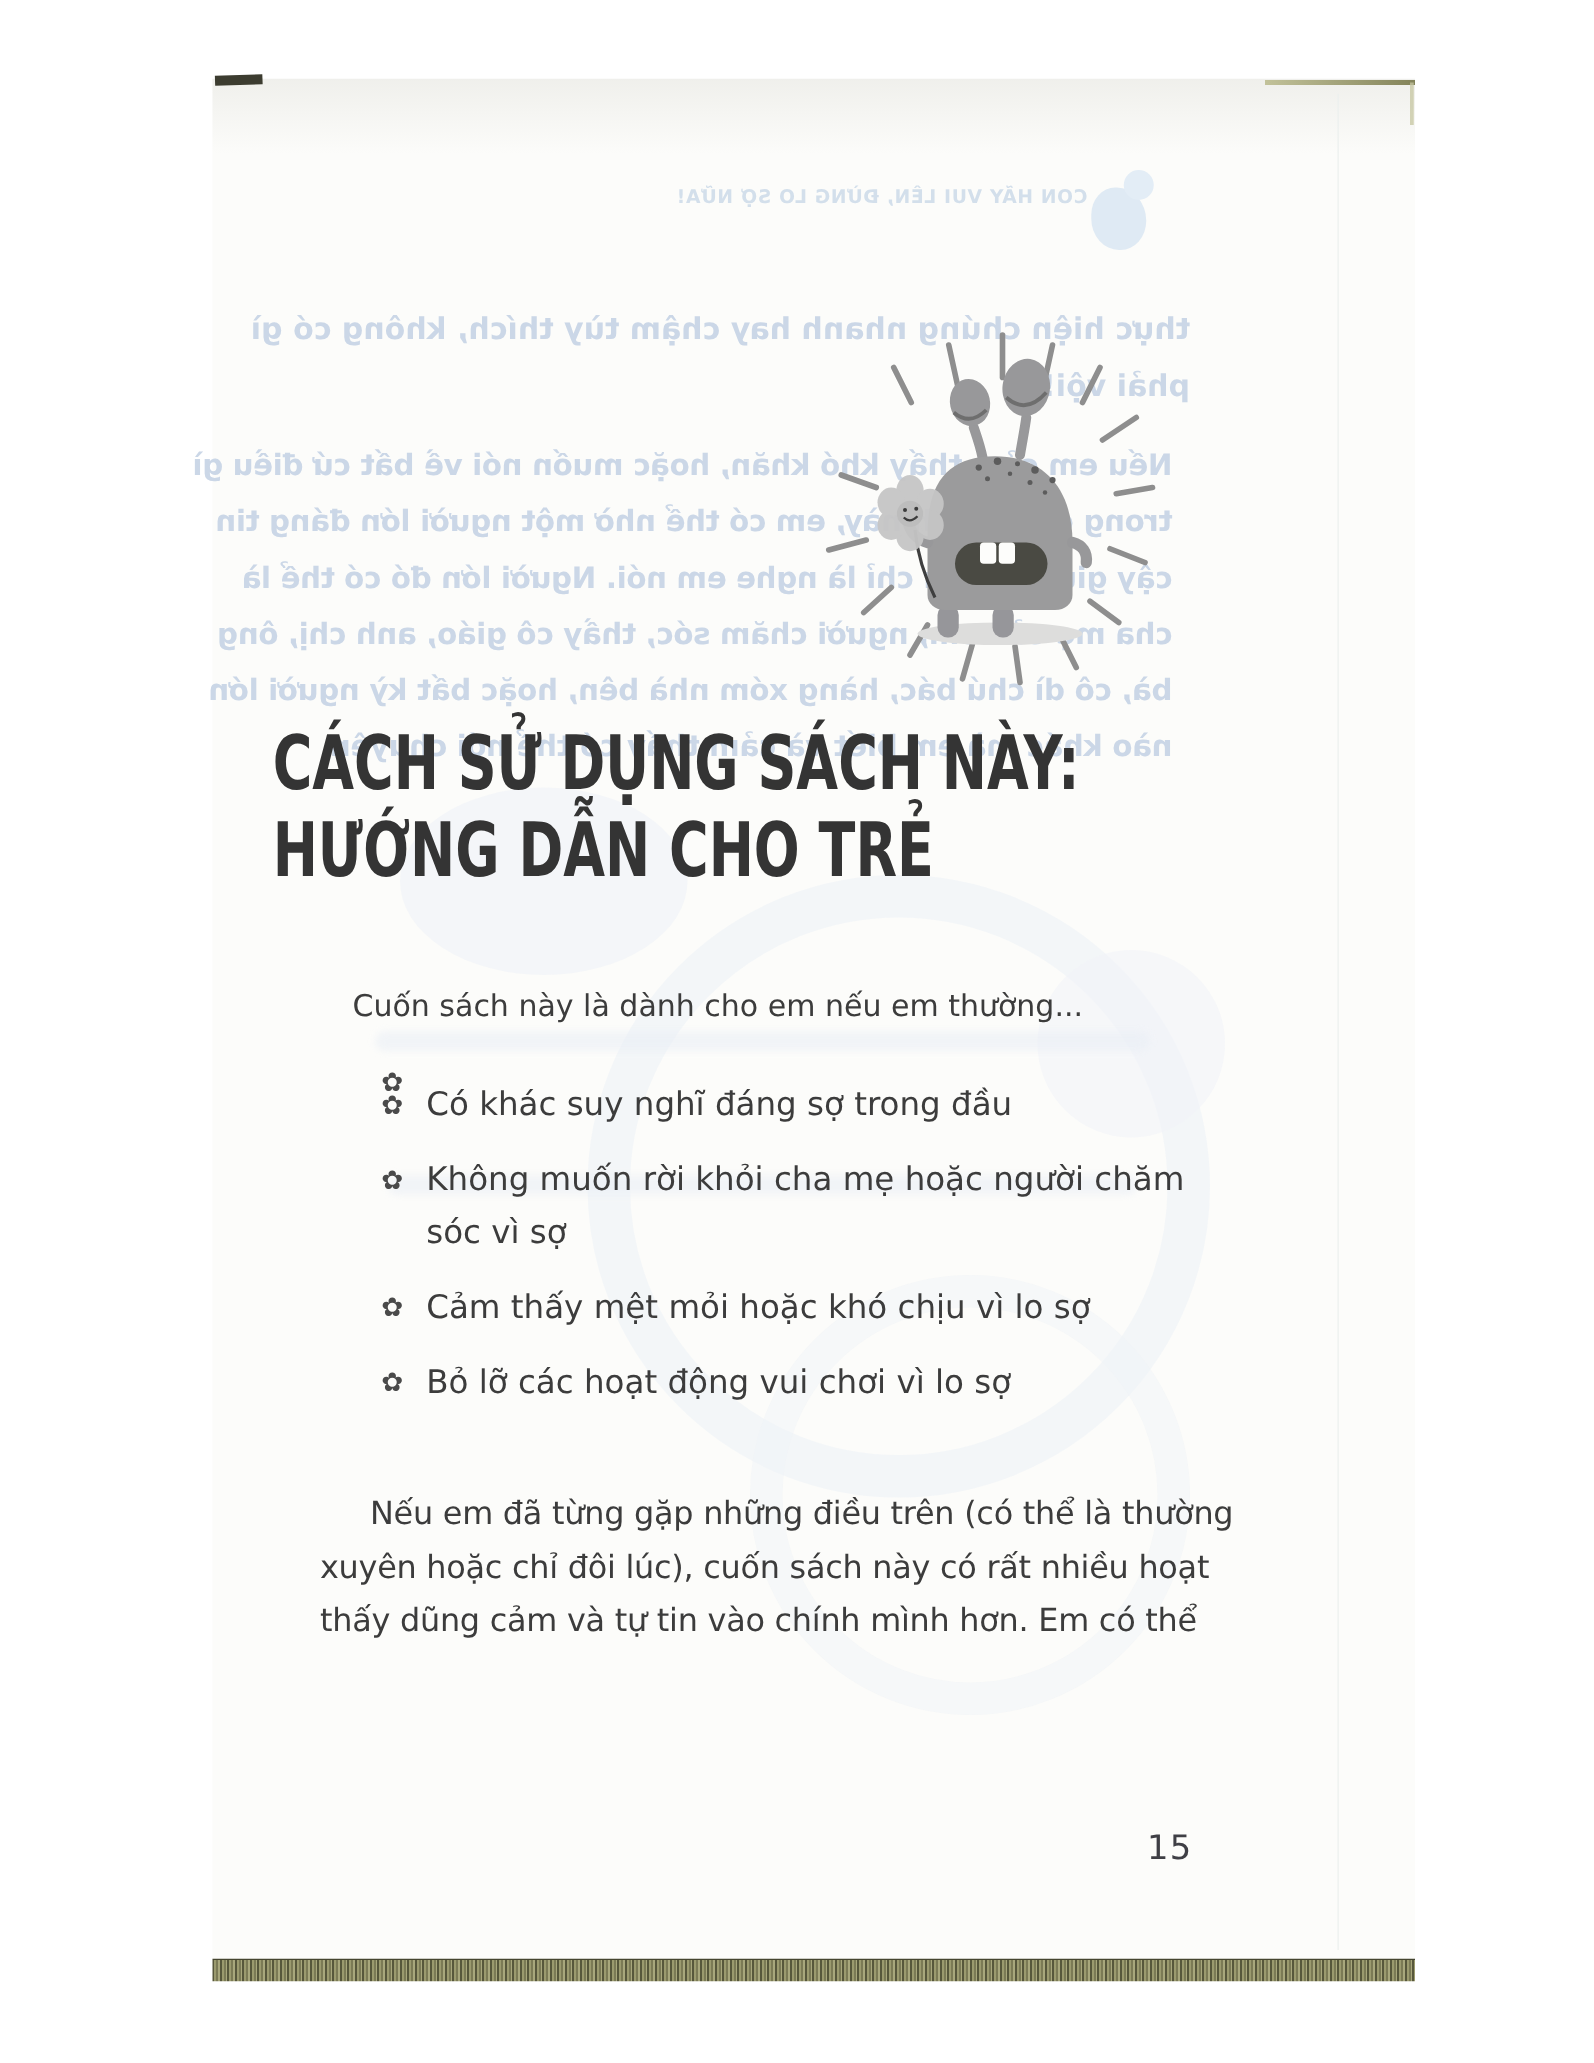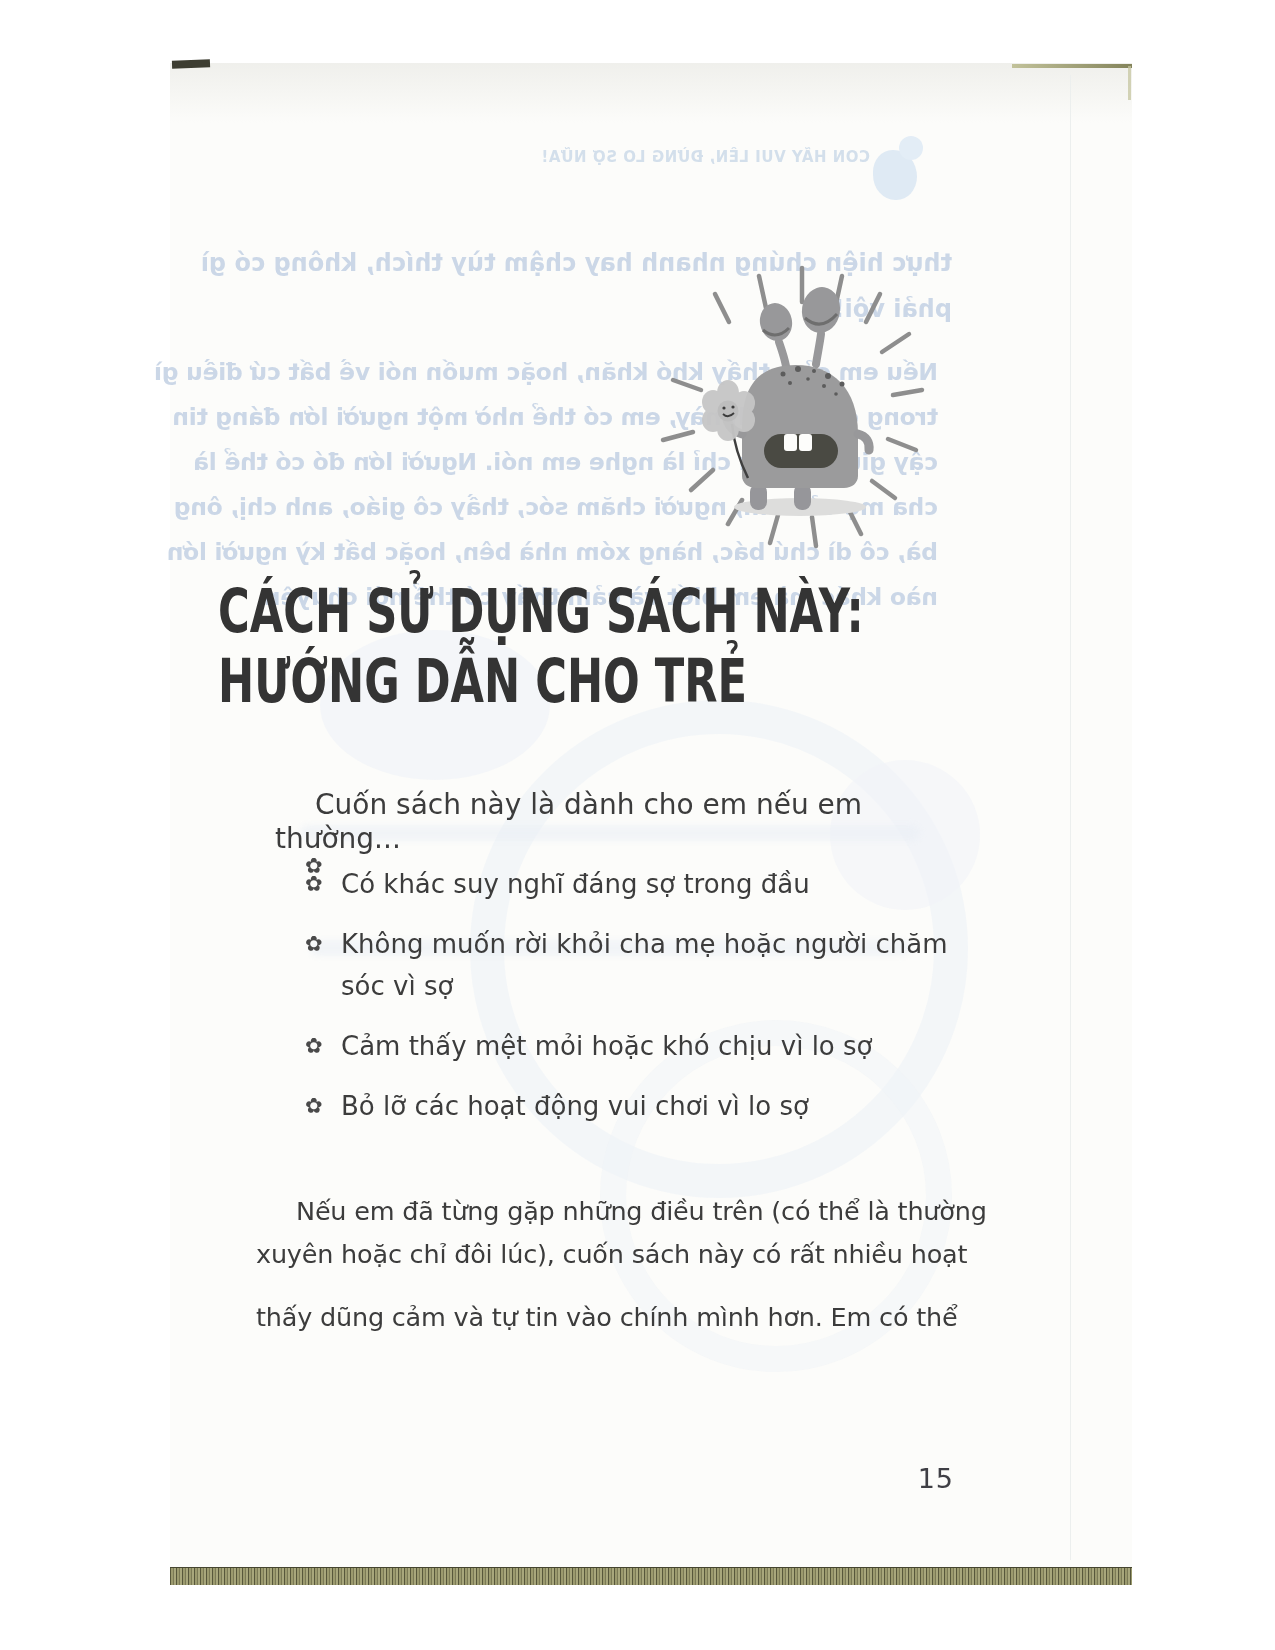--- a/index.html
+++ b/index.html
@@ -50,31 +50,31 @@
   .gline-short{white-space:nowrap;text-align-last:left;}
 
   
   .monster{left:618px;top:262px;width:310px;height:290px;z-index:3;}
 
   
   .content{z-index:4;color:#3c3c3c;}
   .title{left:170px;top:576px;width:962px;text-align:left;color:#343434;
     font-weight:bold;font-size:48px;z-index:4;}
   .title .tline{line-height:70px;transform:scale(0.9,1.25);transform-origin:center;}
-  .intro{left:275px;top:788px;width:696px;font-size:28px;line-height:34px;
+  .intro{left:242px;top:788px;width:696px;font-size:24px;line-height:34px;
     text-indent:40px;z-index:4;color:#3c3c3c;}
   .bullet-list{left:305px;top:845px;width:655px;z-index:4;}
   .bullet-item{position:relative;padding-left:36px;font-size:26px;line-height:42px;
     color:#3c3c3c;margin-bottom:18px;}
   .bullet-item .flower{position:absolute;left:0;top:0;font-size:21px;line-height:42px;color:#4a4a4a;}
   .closing{left:256px;top:1190px;width:700px;font-size:25.5px;line-height:43px;
     letter-spacing:-.2px;z-index:4;color:#3c3c3c;}
   .jline{white-space:nowrap;text-align-last:justify;}
   .jfirst{text-indent:40px;}
-  .jlast{white-space:nowrap;text-align-last:left;margin-top:20px;}
+  .jlast{white-space:nowrap;text-align-last:left;}
   .page-number{left:258px;top:1463px;width:696px;text-align:right;
     font-size:27px;color:#3f3f45;letter-spacing:1px;z-index:4;}
 </style>
 </head>
 <body>
 
 <div class="abs page"></div>
 <div class="abs page-topshade"></div>
 <div class="abs top-tick"></div>
 <div class="abs top-right-line"></div>

